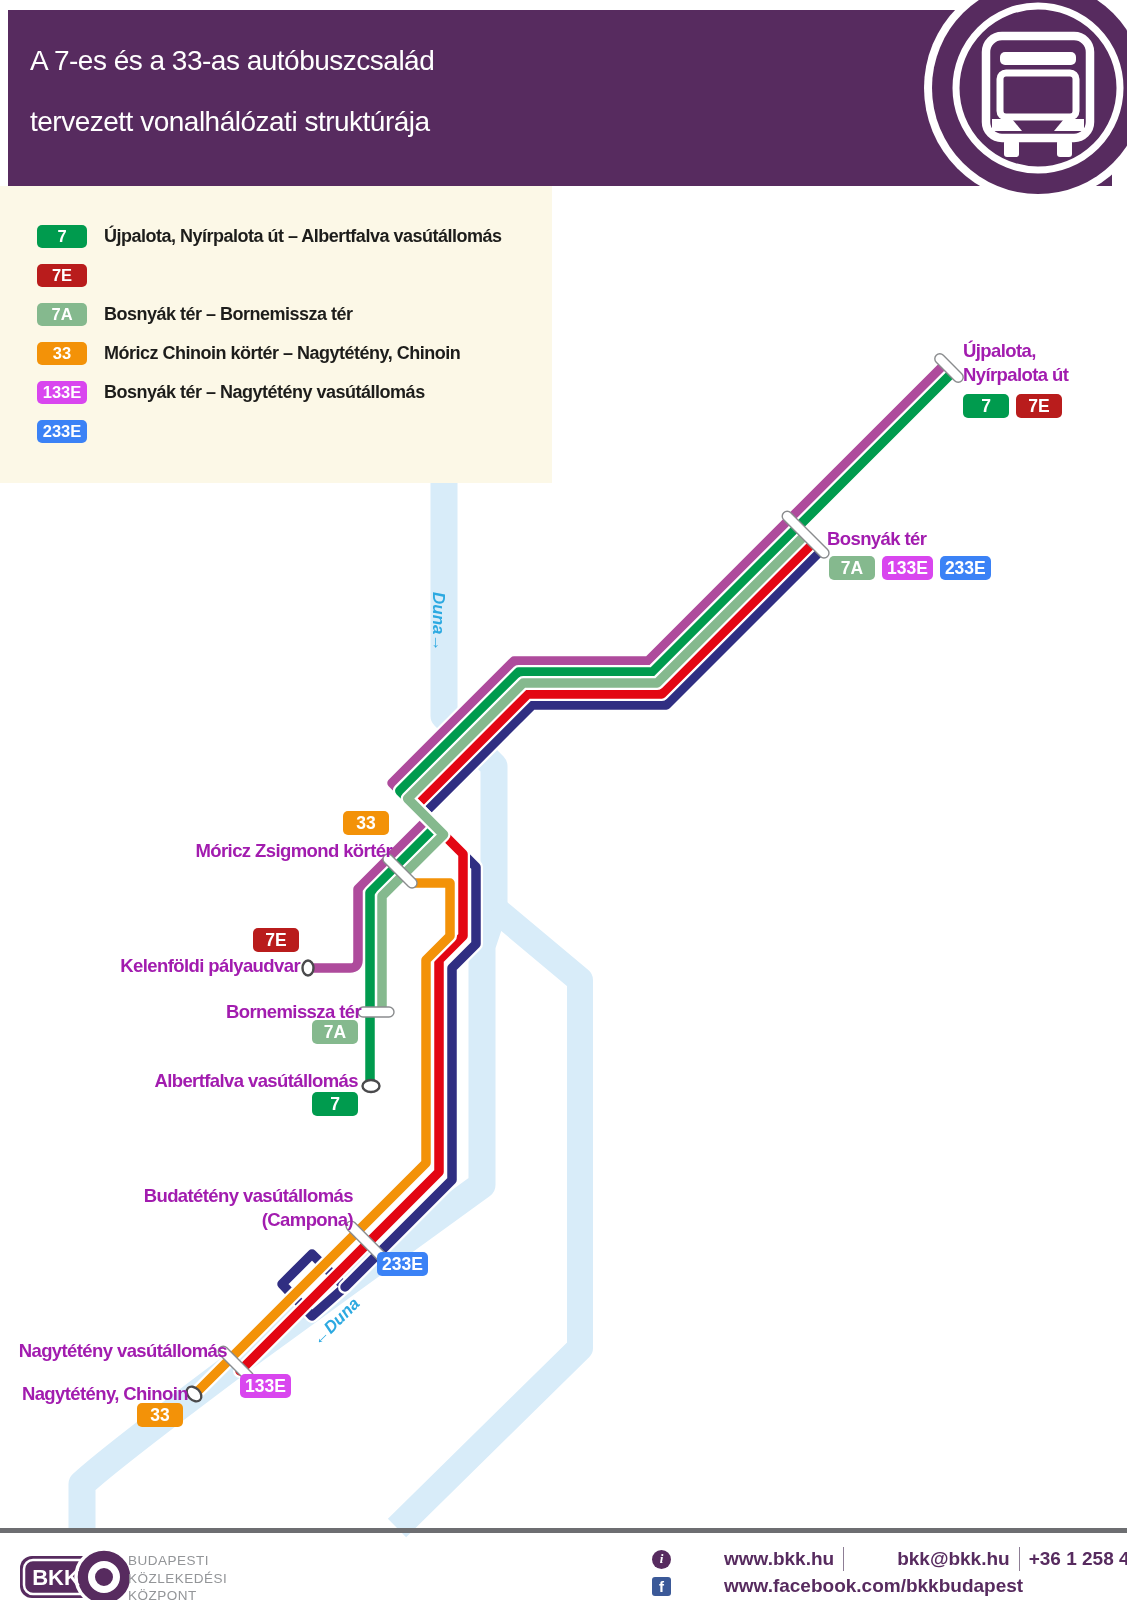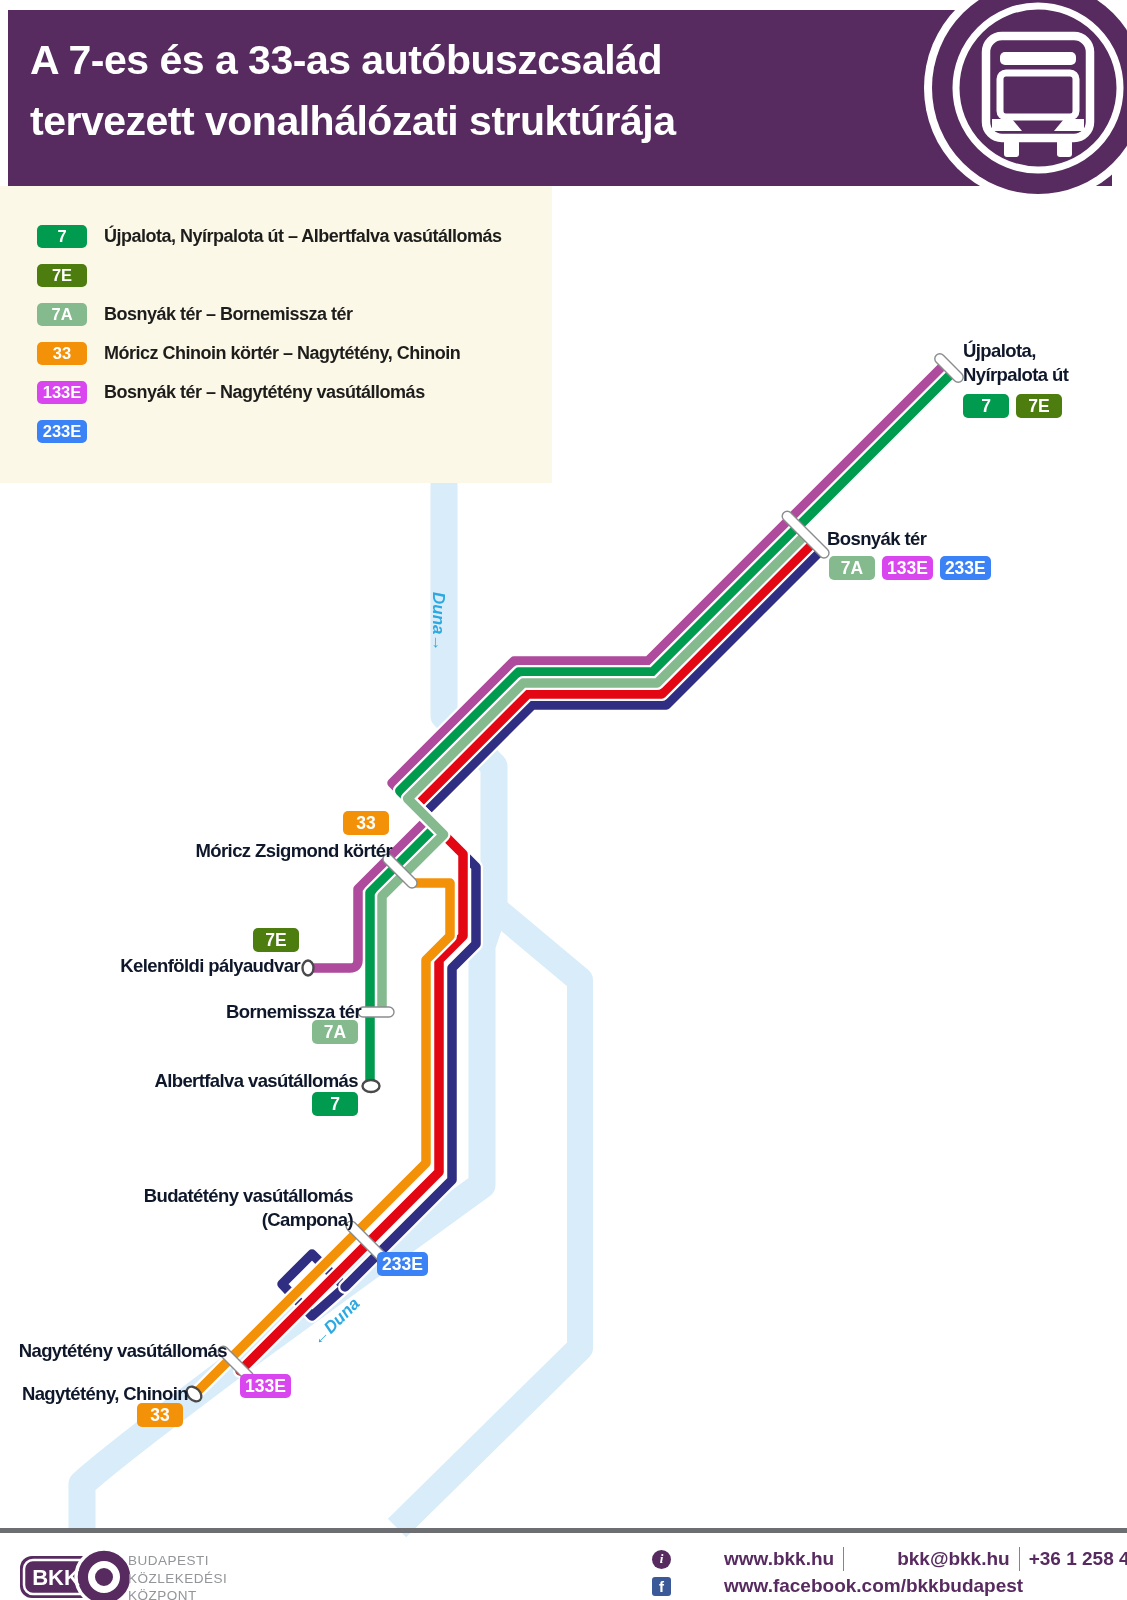--- a/index.html
+++ b/index.html
@@ -2,37 +2,37 @@
 <html><head>
 <meta charset="utf-8">
 <style>
   html,body{margin:0;padding:0;}
   body{
     width:1127px;height:1600px;position:relative;overflow:hidden;background:#ffffff;
     font-family:"Liberation Sans","DejaVu Sans",sans-serif;
   }
   
   .banner{position:absolute;left:8px;top:10px;width:1104px;height:176px;background:#572B5F;z-index:3;}
-  .title{position:absolute;left:30px;top:30px;z-index:5;color:#fff;font-weight:bold;
-         font-size:41px;line-height:61px;letter-spacing:-0.5px;white-space:nowrap;}
+  .title{position:absolute;left:30px;top:30px;z-index:5;color:#fff;font-weight:normal;
+         font-size:28px;line-height:61px;letter-spacing:-0.5px;white-space:nowrap;}
   .hdr-svg{position:absolute;left:900px;top:0;z-index:4;}
   
   .legend{position:absolute;left:0;top:186px;width:552px;height:297px;background:#FCF8E7;z-index:3;
           box-sizing:border-box;padding-top:39px;padding-left:37px;}
   .legend-row{display:flex;align-items:center;height:23px;margin-bottom:16px;}
   .lbadge{width:50px;height:23px;border-radius:5px;color:#fff;font-weight:bold;font-size:16.5px;
           display:flex;align-items:center;justify-content:center;flex:0 0 auto;}
   .ldesc{margin-left:17px;font-weight:bold;font-size:18px;letter-spacing:-0.5px;color:#1D1D1B;white-space:nowrap;text-align:right;}
   
-  .bg7{background:#009B4E}.bg7E{background:#4d7c0f}.bg7A{background:#85B98E}
+  .bg7{background:#009B4E}.bg7E{background:#b91c1c}.bg7A{background:#85B98E}
   .bg33{background:#F39208}.bg133E{background:#d946ef}.bg233E{background:#3b82f6}
   
   .map-svg{position:absolute;left:0;top:0;z-index:1;}
   .station-label{position:absolute;z-index:2;font-weight:bold;font-size:18.5px;letter-spacing:-0.6px;
-                 color:#0f172a;white-space:nowrap;line-height:24px;}
+                 color:#a21caf;white-space:nowrap;line-height:24px;}
   .ra{text-align:right;}
   .badge{display:inline-flex;align-items:center;justify-content:center;min-width:46px;height:24px;
          padding:0 5px;box-sizing:border-box;border-radius:5px;color:#fff;font-weight:bold;font-size:17.5px;}
   .badge-row{position:absolute;z-index:2;display:flex;gap:7px;}
   .duna{position:absolute;z-index:2;color:#2CA9E1;font-weight:bold;font-style:italic;font-size:17px;
         white-space:nowrap;}
   
   .divider{position:absolute;left:0;top:1528px;width:1127px;height:5px;background:#6D6E71;z-index:3;}
   .logo-svg{position:absolute;left:16px;top:1548px;z-index:3;}
   .org{position:absolute;left:128px;top:1552px;z-index:3;color:#939598;font-size:13.5px;

